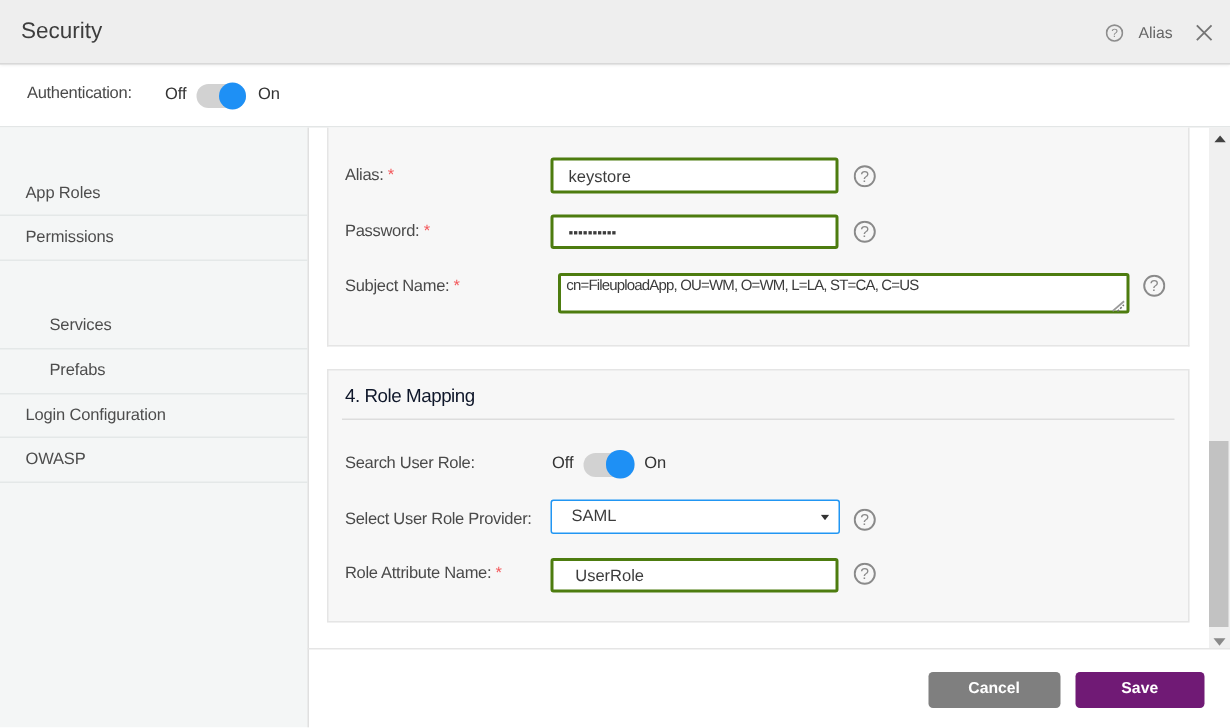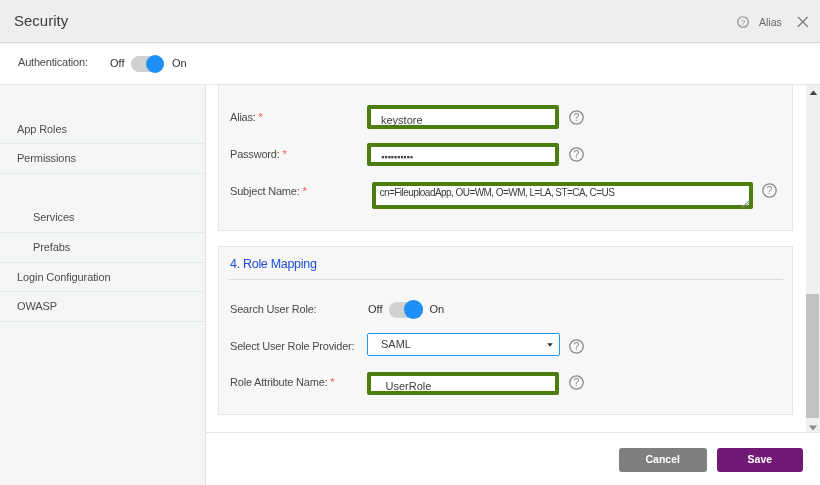--- a/index.html
+++ b/index.html
@@ -29,23 +29,23 @@
 
 
 .cbottom { left:205px; top:432px; width:615px; height:1px; background:#e5e5e5; }
 
 .panel { background:#f7f7f7; border:1px solid #e5e5e5; }
 .panel1 { left:218px; top:85px; width:575px; height:145.6px; border-top:none; }
 .panel2 { left:218px; top:246px; width:575px; height:168.5px; }
 
 .flabel { font-size:11px; letter-spacing:-0.2px; color:#4a4a4a; }
 .req { color:#f3575a; letter-spacing:0; }
-.input { background:#fff; border:4px solid #4d7c0f; border-radius:2px; font-size:11px; color:#3c3c3c; font-family:"Liberation Sans",sans-serif; }
+.input { background:#fff; border:2px solid #4d7c0f; border-radius:2px; font-size:11px; color:#3c3c3c; font-family:"Liberation Sans",sans-serif; }
 
-.heading { left:230px; top:257px; font-size:12.5px; letter-spacing:-0.3px; color:#1d4ed8; }
+.heading { left:230px; top:257px; font-size:12.5px; letter-spacing:-0.3px; color:#0f172a; }
 .hline { left:228px; top:279px; width:555px; height:1px; background:#ddd; }
 
 
 .btn { border-radius:3px; color:#fff; font-size:10.5px; font-weight:bold; text-align:center; line-height:23.5px; }
 .cancel { left:618.5px; top:448px; width:88.5px; height:23.5px; background:#7f7f7f; }
 .save { left:716.5px; top:448px; width:86.7px; height:23.5px; background:#701a75; }
 
 
 .sbtrack { left:806px; top:85px; width:14px; height:347px; background:#f0f0f0; }
 .sbthumb { left:806px; top:294px; width:13px; height:124px; background:#c2c2c2; }

